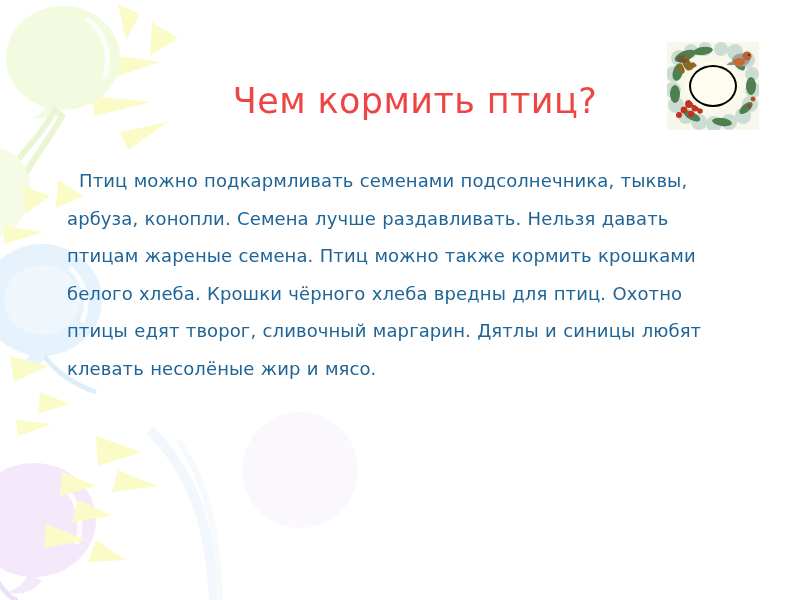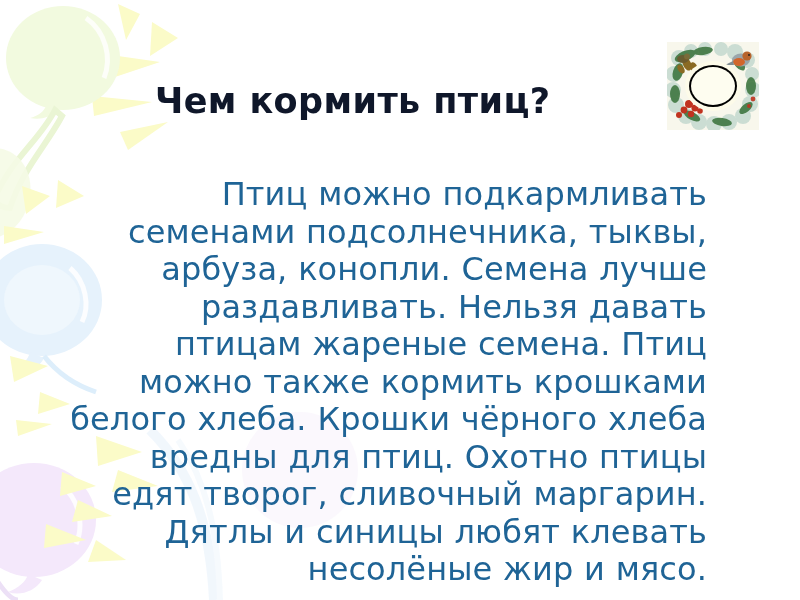--- a/index.html
+++ b/index.html
@@ -30,25 +30,26 @@
   }
 
   
   .title {
     position: absolute;
     left: 155px;
     top: 58px;
     width: 520px;
     font-family: "DejaVu Sans", sans-serif;
     font-size: 35px;
-    font-weight: 700;
+    font-weight: 400;
     letter-spacing: 0.4px;
-    color: #0f172a;
+    color: #ef4444;
     line-height: 1.15;
     white-space: nowrap;
+    text-align: center;
   }
 
   
   .wreath {
     position: absolute;
     left: 667px;
     top: 42px;
     width: 92px;
     height: 88px;
     background: #f7f6ea;
@@ -56,28 +57,27 @@
   }
   .wreath svg { display:block; }
 
   
   .body-text {
     position: absolute;
     left: 67px;
     top: 144px;
     width: 640px;
     font-family: "DejaVu Sans", sans-serif;
-    font-size: 32px;
+    font-size: 18px;
     font-weight: 400;
     color: #1f6496;
     line-height: 37.5px;
     text-indent: 12px;
     letter-spacing: 0.1px;
     word-spacing: 0.5px;
-    text-align: right;
   }
 </style>
 </head>
 <body>
 
 <div class="slide">
 
   <div class="bg-layer">
     <svg width="800" height="600" viewBox="0 0 800 600" xmlns="http://www.w3.org/2000/svg">
 

